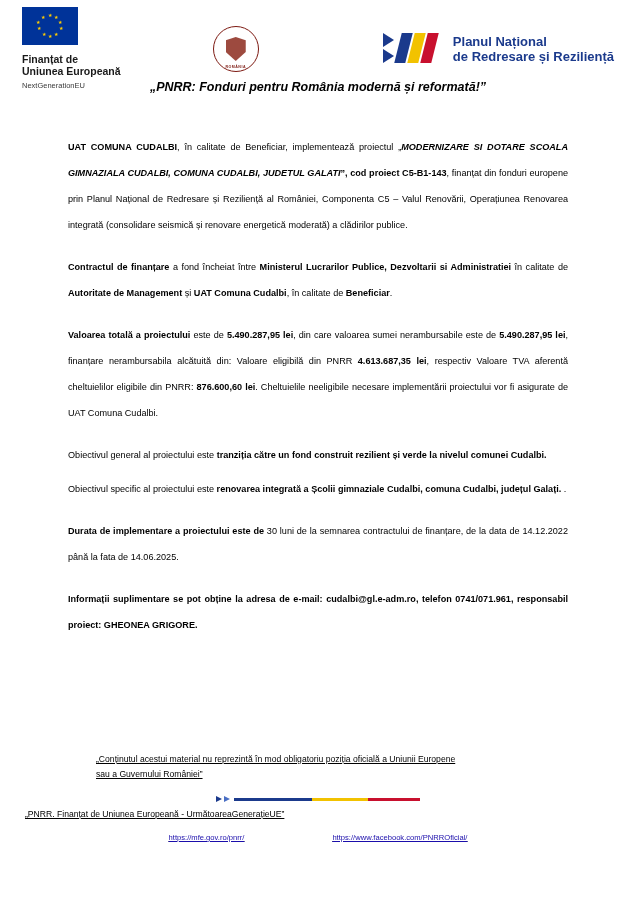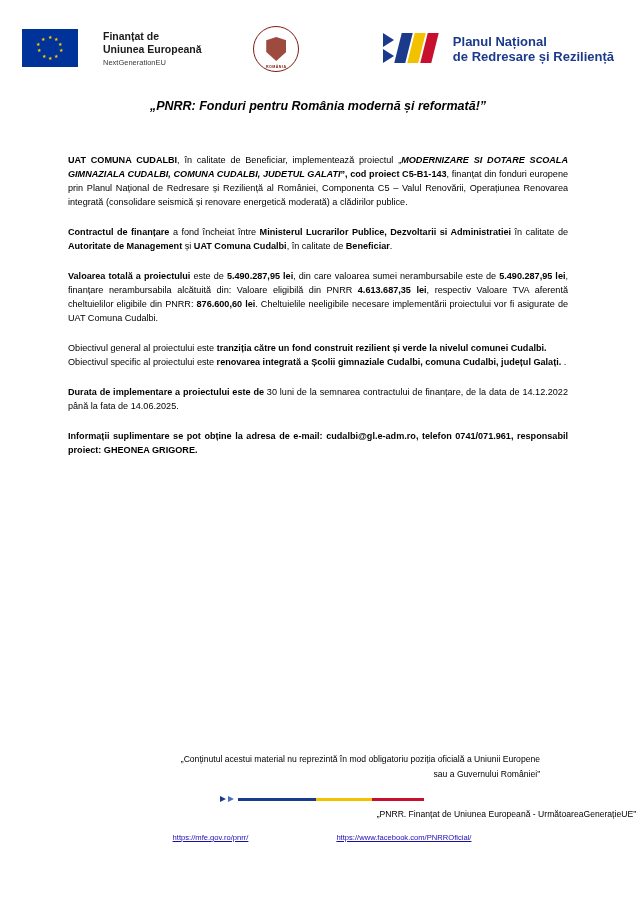--- a/index.html
+++ b/index.html
@@ -26,21 +26,22 @@
   .logo-row {
     display: flex;
     align-items: center;
     justify-content: space-between;
     height: 62px;
     margin: 0 -46px 0 -46px;
   }
   .eu-logo {
     display: flex;
     align-items: flex-start;
-    gap: 25px;
+    gap: 7px;
+    flex-direction: column;
   }
   .eu-flag {
     width: 56px;
     height: 38px;
     background: #003399;
     position: relative;
     flex: 0 0 auto;
   }
   .eu-stars {
     position: absolute;
@@ -155,47 +156,47 @@
     text-align: center;
     font-size: 12.5px;
     font-weight: bold;
     margin-top: 29px;
   }
   .subtitle {
     text-align: center;
     font-size: 12.5px;
     font-style: italic;
     font-weight: bold;
-    margin-top: 19px;
   }
 
   
   .body {
     margin-top: 40px;
     font-size: 9.1px;
-    line-height: 14px;
+    line-height: 26px;
     text-align: justify;
   }
   .body p {
     margin: 0 0 16px 0;
   }
   .body p.tight {
-    margin-bottom: 0;
+    margin-bottom: 8px;
   }
   b { font-weight: bold; }
   i { font-style: italic; }
   .bi { font-weight: bold; font-style: italic; }
 
   
   .footer {
     position: absolute;
-    left: 8px;
+    left: 0;
     right: 0;
     bottom: 58px;
-    text-align: right;
+    text-align: left;
+    text-decoration: underline;
   }
   .disclaimer {
     font-size: 8.6px;
     line-height: 15px;
     padding: 0 96px;
   }
   .footer-sep {
     margin: 14px auto 0 auto;
     width: 300px;
     height: 7px;

